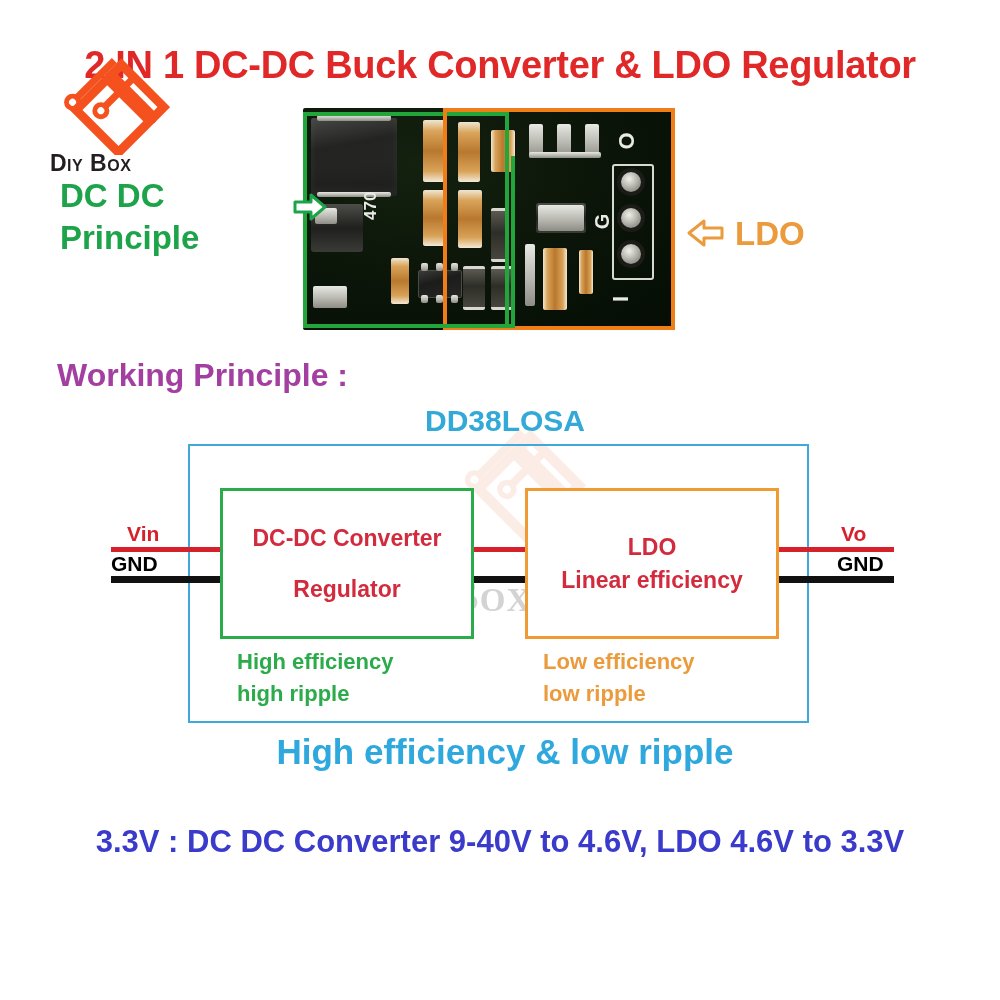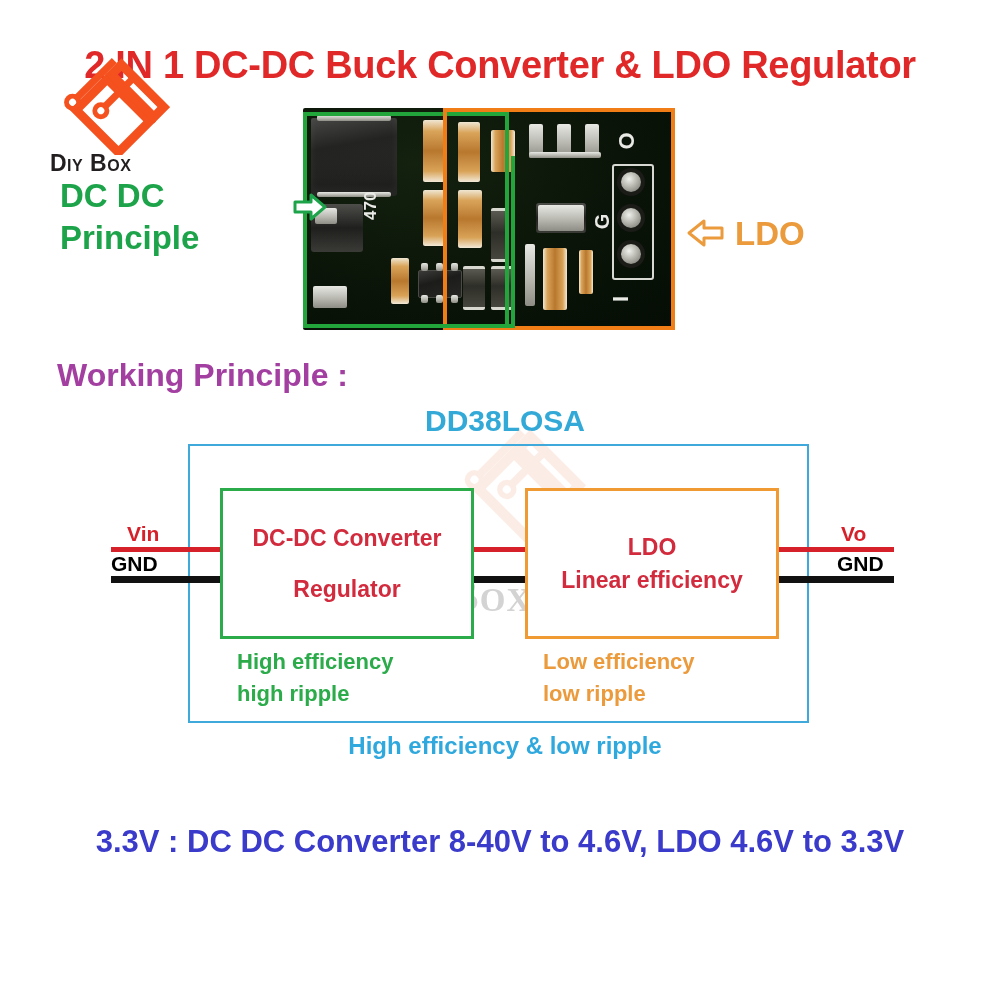--- a/index.html
+++ b/index.html
@@ -283,21 +283,21 @@
   }
   .cap-green { color: #2bab4a; }
   .cap-orange { color: #eb9a3c; }
 
   .summary {
     position: absolute;
     left: 0;
     top: 332px;
     width: 900px;
     text-align: center;
-    font-size: 24px;
+    font-size: 35px;
     font-weight: bold;
     color: #2fa8de;
     font-family: "Liberation Sans", sans-serif;
   }
 
   
   .wm {
     position: absolute;
     pointer-events: none;
   }
@@ -480,15 +480,15 @@
     </div>
 
     <div class="caption cap-orange" style="left:488px; top:246px;">
       <div>Low efficiency</div>
       <div>low ripple</div>
     </div>
 
     <div class="summary">High efficiency &amp; low ripple</div>
   </div>
 
-  <div class="spec spec-1">3.3V : DC DC Converter 8-40V to 4.6V, LDO 4.6V to 3.3V</div>
+  <div class="spec spec-1">3.3V : DC DC Converter 9-40V to 4.6V, LDO 4.6V to 3.3V</div>
 
 </div>
 
 </body></html>

